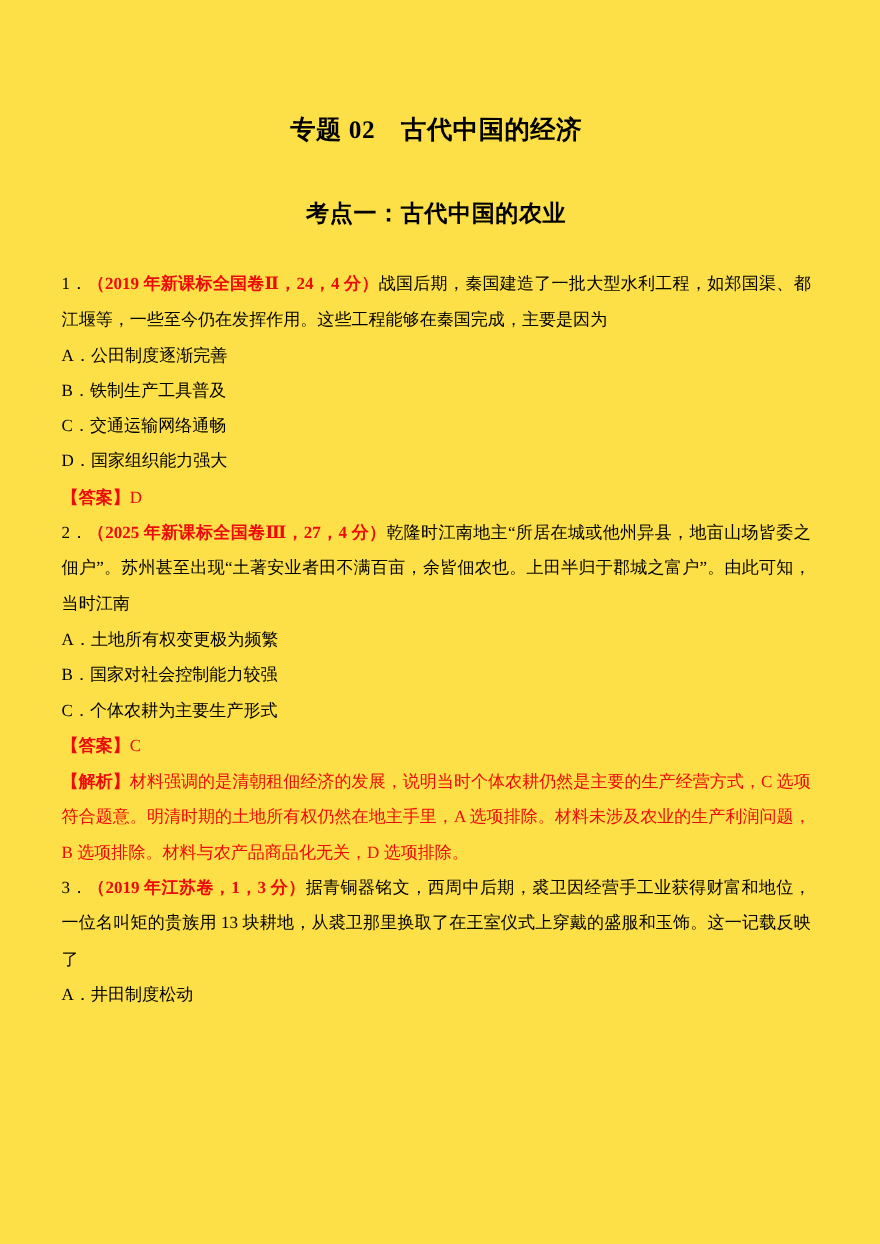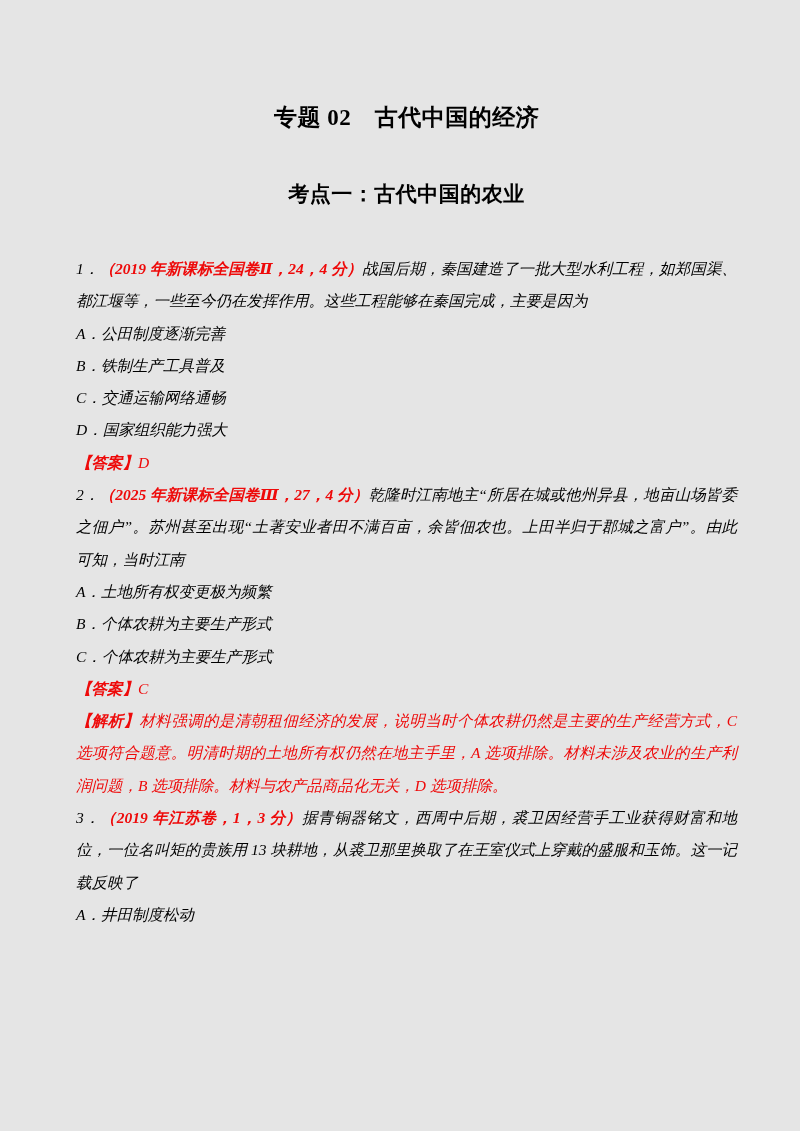--- a/index.html
+++ b/index.html
@@ -6,22 +6,22 @@
     margin: 0;
     padding: 0;
     background: #ffffff;
   }
   .page {
     position: relative;
     box-sizing: border-box;
     width: 800px;
     height: 1131px;
     margin: 0 auto;
-    background: #e5e5e5;
-    padding: 0 63px 0 76px;
+    background: #fde047;
+    padding: 0 63px 0 56px;
     overflow: hidden;
     font-family: "Liberation Serif", "DejaVu Serif", serif;
     color: #000000;
   }
   .doc-title {
     margin: 103px 0 0 0;
     font-size: 23px;
     line-height: 30px;
     font-weight: 700;
     text-align: center;
@@ -29,22 +29,21 @@
   }
   .section-heading {
     margin: 46px 0 0 0;
     font-size: 21px;
     line-height: 30px;
     font-weight: 700;
     letter-spacing: 0.5px;
     text-align: center;
   }
   .body-text {
-    margin-top: 44px;
-    font-style: italic;
+    margin-top: 34px;
   }
   .line {
     margin: 0;
     font-size: 15.5px;
     line-height: 32.3px;
     text-align: justify;
   }
   .red  { color: #ee0a0a; }
   .bold { font-weight: 700; }
 </style>
@@ -64,21 +63,21 @@
       <p class="line">A．公田制度逐渐完善</p>
       <p class="line">B．铁制生产工具普及</p>
       <p class="line">C．交通运输网络通畅</p>
       <p class="line">D．国家组织能力强大</p>
       <p class="line red"><span class="bold">【答案】</span><span>D</span></p>
     </div>
 
     <div>
       <p class="line"><span>2．</span><span class="red bold">（2025 年新课标全国卷Ⅲ，27，4 分）</span><span>乾隆时江南地主“所居在城或他州异县，地亩山场皆委之佃户”。苏州甚至出现“土著安业者田不满百亩，余皆佃农也。上田半归于郡城之富户”。由此可知，当时江南</span></p>
       <p class="line">A．土地所有权变更极为频繁</p>
-      <p class="line">B．个体农耕为主要生产形式</p>
+      <p class="line">B．国家对社会控制能力较强</p>
       <p class="line">C．个体农耕为主要生产形式</p>
       <p class="line red"><span class="bold">【答案】</span><span>C</span></p>
       <p class="line red"><span class="bold">【解析】</span><span>材料强调的是清朝租佃经济的发展，说明当时个体农耕仍然是主要的生产经营方式，C 选项符合题意。明清时期的土地所有权仍然在地主手里，A 选项排除。材料未涉及农业的生产利润问题，B 选项排除。材料与农产品商品化无关，D 选项排除。</span></p>
     </div>
 
     <div>
       <p class="line"><span>3．</span><span class="red bold">（2019 年江苏卷，1，3 分）</span><span>据青铜器铭文，西周中后期，裘卫因经营手工业获得财富和地位，一位名叫矩的贵族用 13 块耕地，从裘卫那里换取了在王室仪式上穿戴的盛服和玉饰。这一记载反映了</span></p>
       <p class="line">A．井田制度松动</p>
     </div>
 

